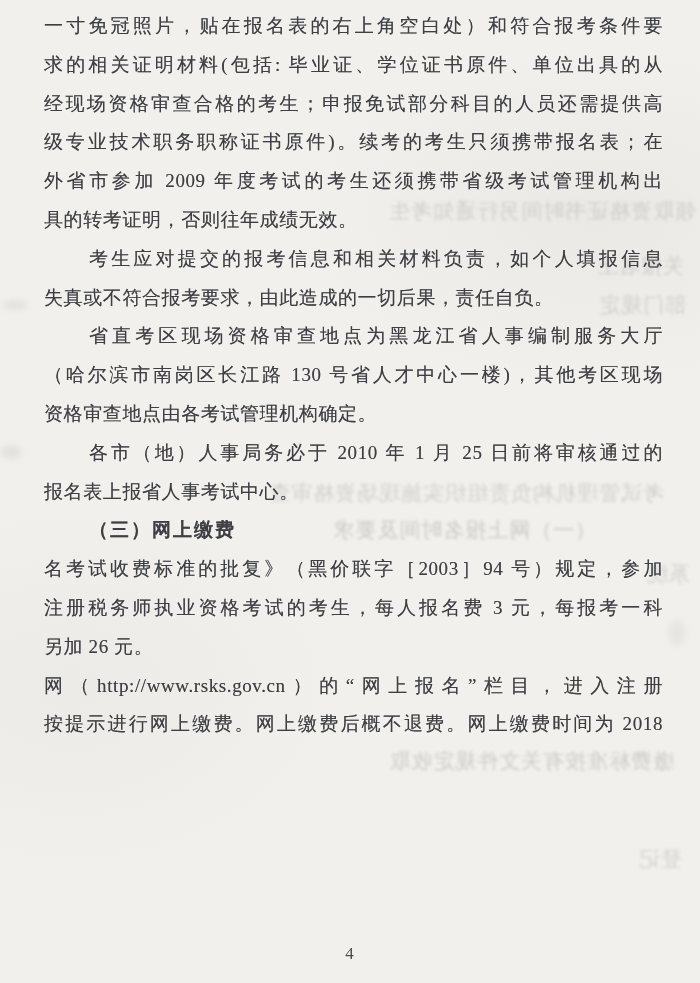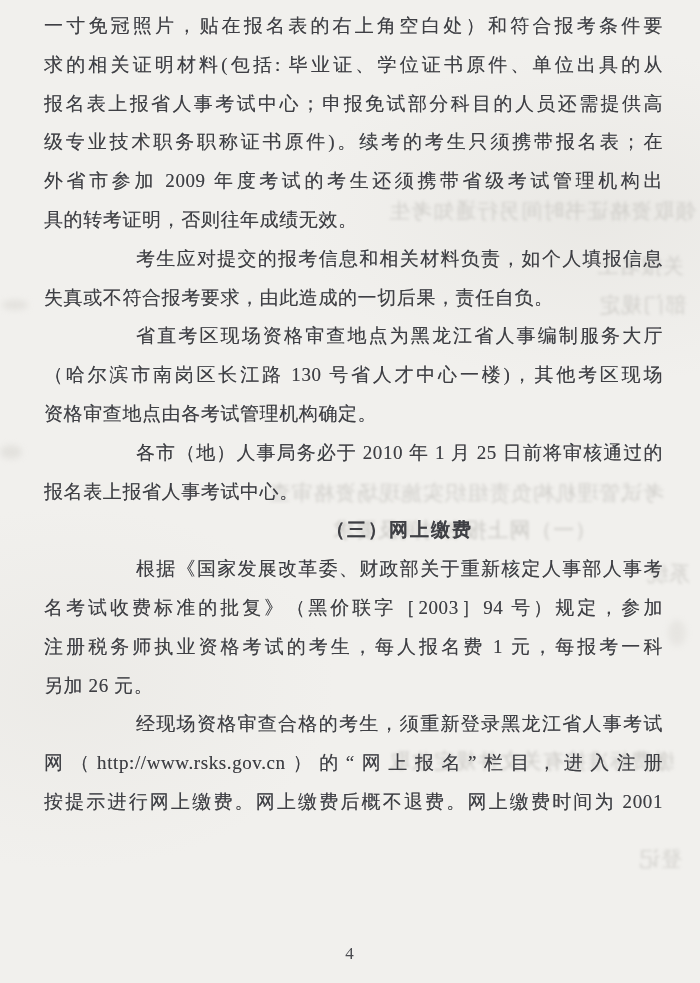--- a/index.html
+++ b/index.html
@@ -21,22 +21,22 @@
   }
   .line{
     font-size:19px;
     line-height:38.8px;
     height:38.8px;
     letter-spacing:.6px;
     white-space:nowrap;
     text-shadow:0 0 .5px rgba(62,63,68,.55);
   }
   .j{ text-align:justify; text-align-last:justify; white-space:normal; }
-  .ind{ text-indent:45px;margin-left:47px; }
-  .head{ font-weight:bold; letter-spacing:2px;text-align:center; }
+  .ind{ text-indent:45px; }
+  .head{ font-weight:bold; letter-spacing:2px; }
   .pagenum{
     position:absolute;
     left:0;right:0;top:944px;
     text-align:center;
     font-size:17px;
     color:#4a4b50;
     letter-spacing:1px;
   }
   
   .bleed{
@@ -83,35 +83,33 @@
   <span class="bleed b6">缴费标准按有关文件规定收取</span>
   <span class="bleed b7">登记</span>
   <span class="bleed b8">系统</span>
   <span class="smudge s1"></span>
   <span class="smudge s2"></span>
   <span class="smudge s3"></span>
 
   <div class="textblock">
     <div class="line j">一寸免冠照片，贴在报名表的右上角空白处）和符合报考条件要</div>
     <div class="line j">求的相关证明材料(包括: 毕业证、学位证书原件、单位出具的从</div>
-    <div class="line j">报名表上报省人事考试中心；申报免试部分科目的人员还需提供高</div>
+    <div class="line j">经现场资格审查合格的考生；申报免试部分科目的人员还需提供高</div>
     <div class="line j">级专业技术职务职称证书原件)。续考的考生只须携带报名表；在</div>
     <div class="line j">外省市参加 2009 年度考试的考生还须携带省级考试管理机构出</div>
     <div class="line">具的转考证明，否则往年成绩无效。</div>
     <div class="line j ind">考生应对提交的报考信息和相关材料负责，如个人填报信息</div>
     <div class="line">失真或不符合报考要求，由此造成的一切后果，责任自负。</div>
     <div class="line j ind">省直考区现场资格审查地点为黑龙江省人事编制服务大厅</div>
     <div class="line j">（哈尔滨市南岗区长江路 130 号省人才中心一楼)，其他考区现场</div>
     <div class="line">资格审查地点由各考试管理机构确定。</div>
     <div class="line j ind">各市（地）人事局务必于 2010 年 1 月 25 日前将审核通过的</div>
     <div class="line">报名表上报省人事考试中心。</div>
     <div class="line ind head">（三）网上缴费</div>
-    <div class="line j ind">根据《国家发展改革委、财政部关于重新核定人事部人事考</div>
     <div class="line j">名考试收费标准的批复》（黑价联字［2003］94 号）规定，参加</div>
-    <div class="line j">注册税务师执业资格考试的考生，每人报名费 1 元，每报考一科</div>
+    <div class="line j">注册税务师执业资格考试的考生，每人报名费 3 元，每报考一科</div>
     <div class="line">另加 26 元。</div>
-    <div class="line j ind">经现场资格审查合格的考生，须重新登录黑龙江省人事考试</div>
     <div class="line j">网（http://www.rsks.gov.cn）的“网上报名”栏目，进入注册</div>
-    <div class="line j">按提示进行网上缴费。网上缴费后概不退费。网上缴费时间为 2001</div>
+    <div class="line j">按提示进行网上缴费。网上缴费后概不退费。网上缴费时间为 2018</div>
   </div>
 
   <div class="pagenum">4</div>
 </div>
 
 </body></html>

